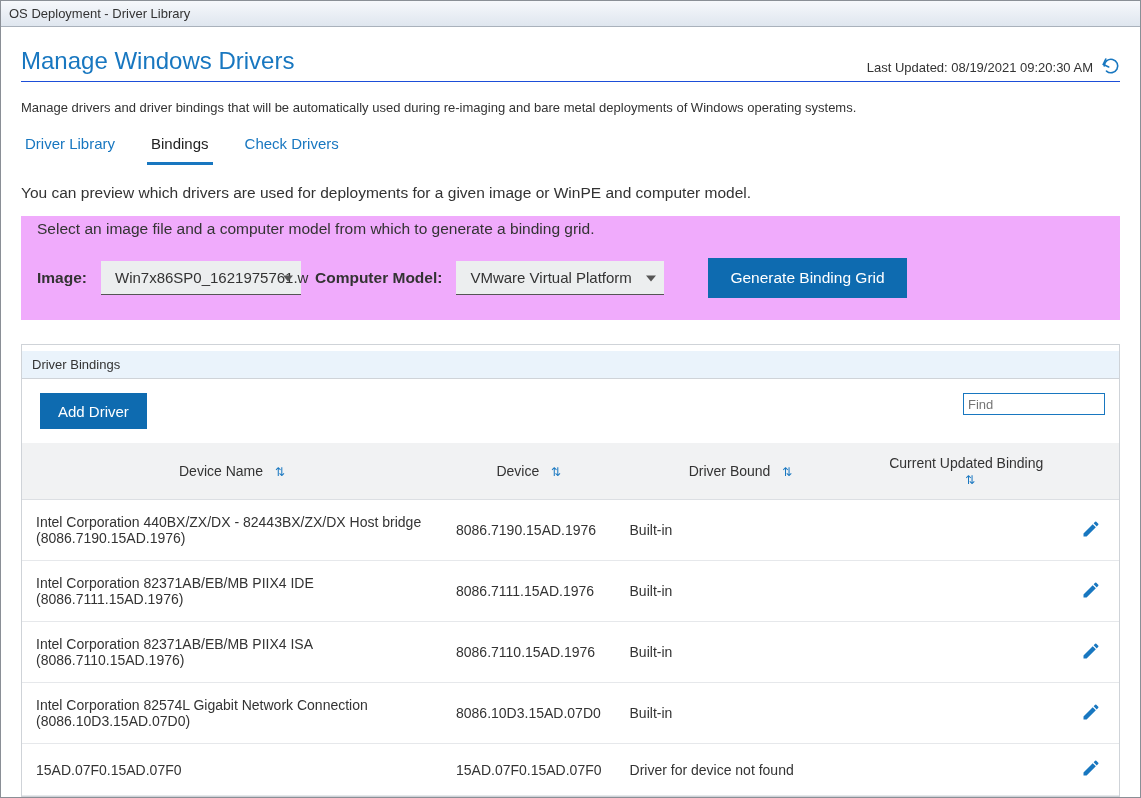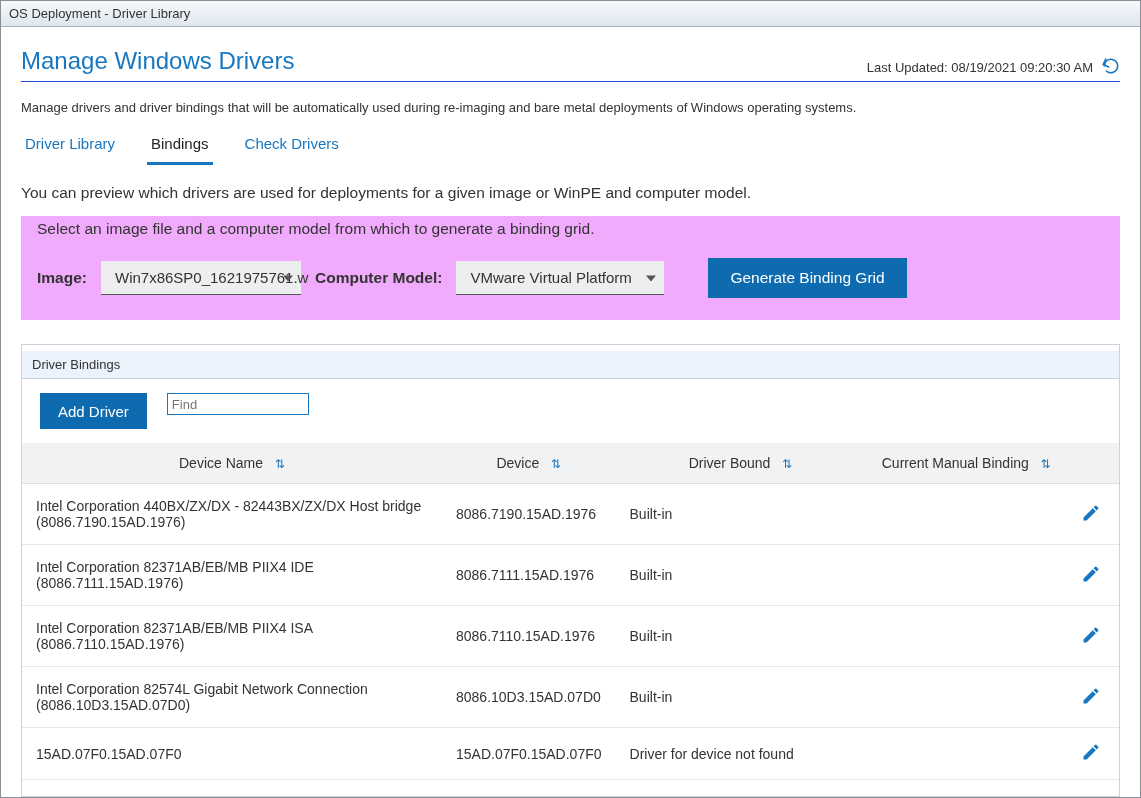--- a/index.html
+++ b/index.html
@@ -34,21 +34,21 @@
   .sel-dd .caret { position:absolute; right:8px; top:50%; transform:translateY(-50%); }
   .gen-btn {
     background:#0e6bb0; color:#fff; border:none; height:40px; padding:0 22px;
     font-size:15.5px; cursor:pointer;
   }
   .grid-wrap { border:1px solid #cfd3d8; display:flex; flex-direction:column; flex:1; min-height:0; }
   .grid-head {
     background:#eaf3fb; border-bottom:1px solid #cfd3d8; padding:6px 10px;
     font-size:13px; color:#333;margin-top:6px;
   }
-  .grid-toolbar { display:flex; justify-content:flex-start; align-items:flex-start; padding:14px 14px 14px 18px; }
+  .grid-toolbar { display:flex; justify-content:space-between; align-items:flex-start; padding:14px 14px 14px 18px; }
   .add-btn {
     background:#0e6bb0; color:#fff; border:none; height:36px; padding:0 18px;
     font-size:15px; cursor:pointer;
   }
   .find-input {
     border:1px solid #1877c0; height:22px; width:142px; padding:0 4px;
     font-size:13px; color:#666;margin-left:20px;
   }
   .table-scroll { flex:1; overflow-y:scroll; }
   table { width:100%; border-collapse:collapse; }
@@ -141,21 +141,21 @@
               </th>
               <th class="col-dev">
                 <span>Device</span>
                 <span class="sort-icon">⇅</span>
               </th>
               <th class="col-bound">
                 <span>Driver Bound</span>
                 <span class="sort-icon">⇅</span>
               </th>
               <th>
-                <span>Current Manual Binding</span>
+                <span>Current Updated Binding</span>
                 <span class="sort-icon">⇅</span>
               </th>
               <th class="col-edit"></th>
             </tr>
           </thead>
           <tbody id="grid-body">
               <tr>
                 <td class="col-name">Intel Corporation 440BX/ZX/DX - 82443BX/ZX/DX Host bridge (8086.7190.15AD.1976)</td>
                 <td class="col-dev">8086.7190.15AD.1976</td>
                 <td class="col-bound">Built-in</td>

